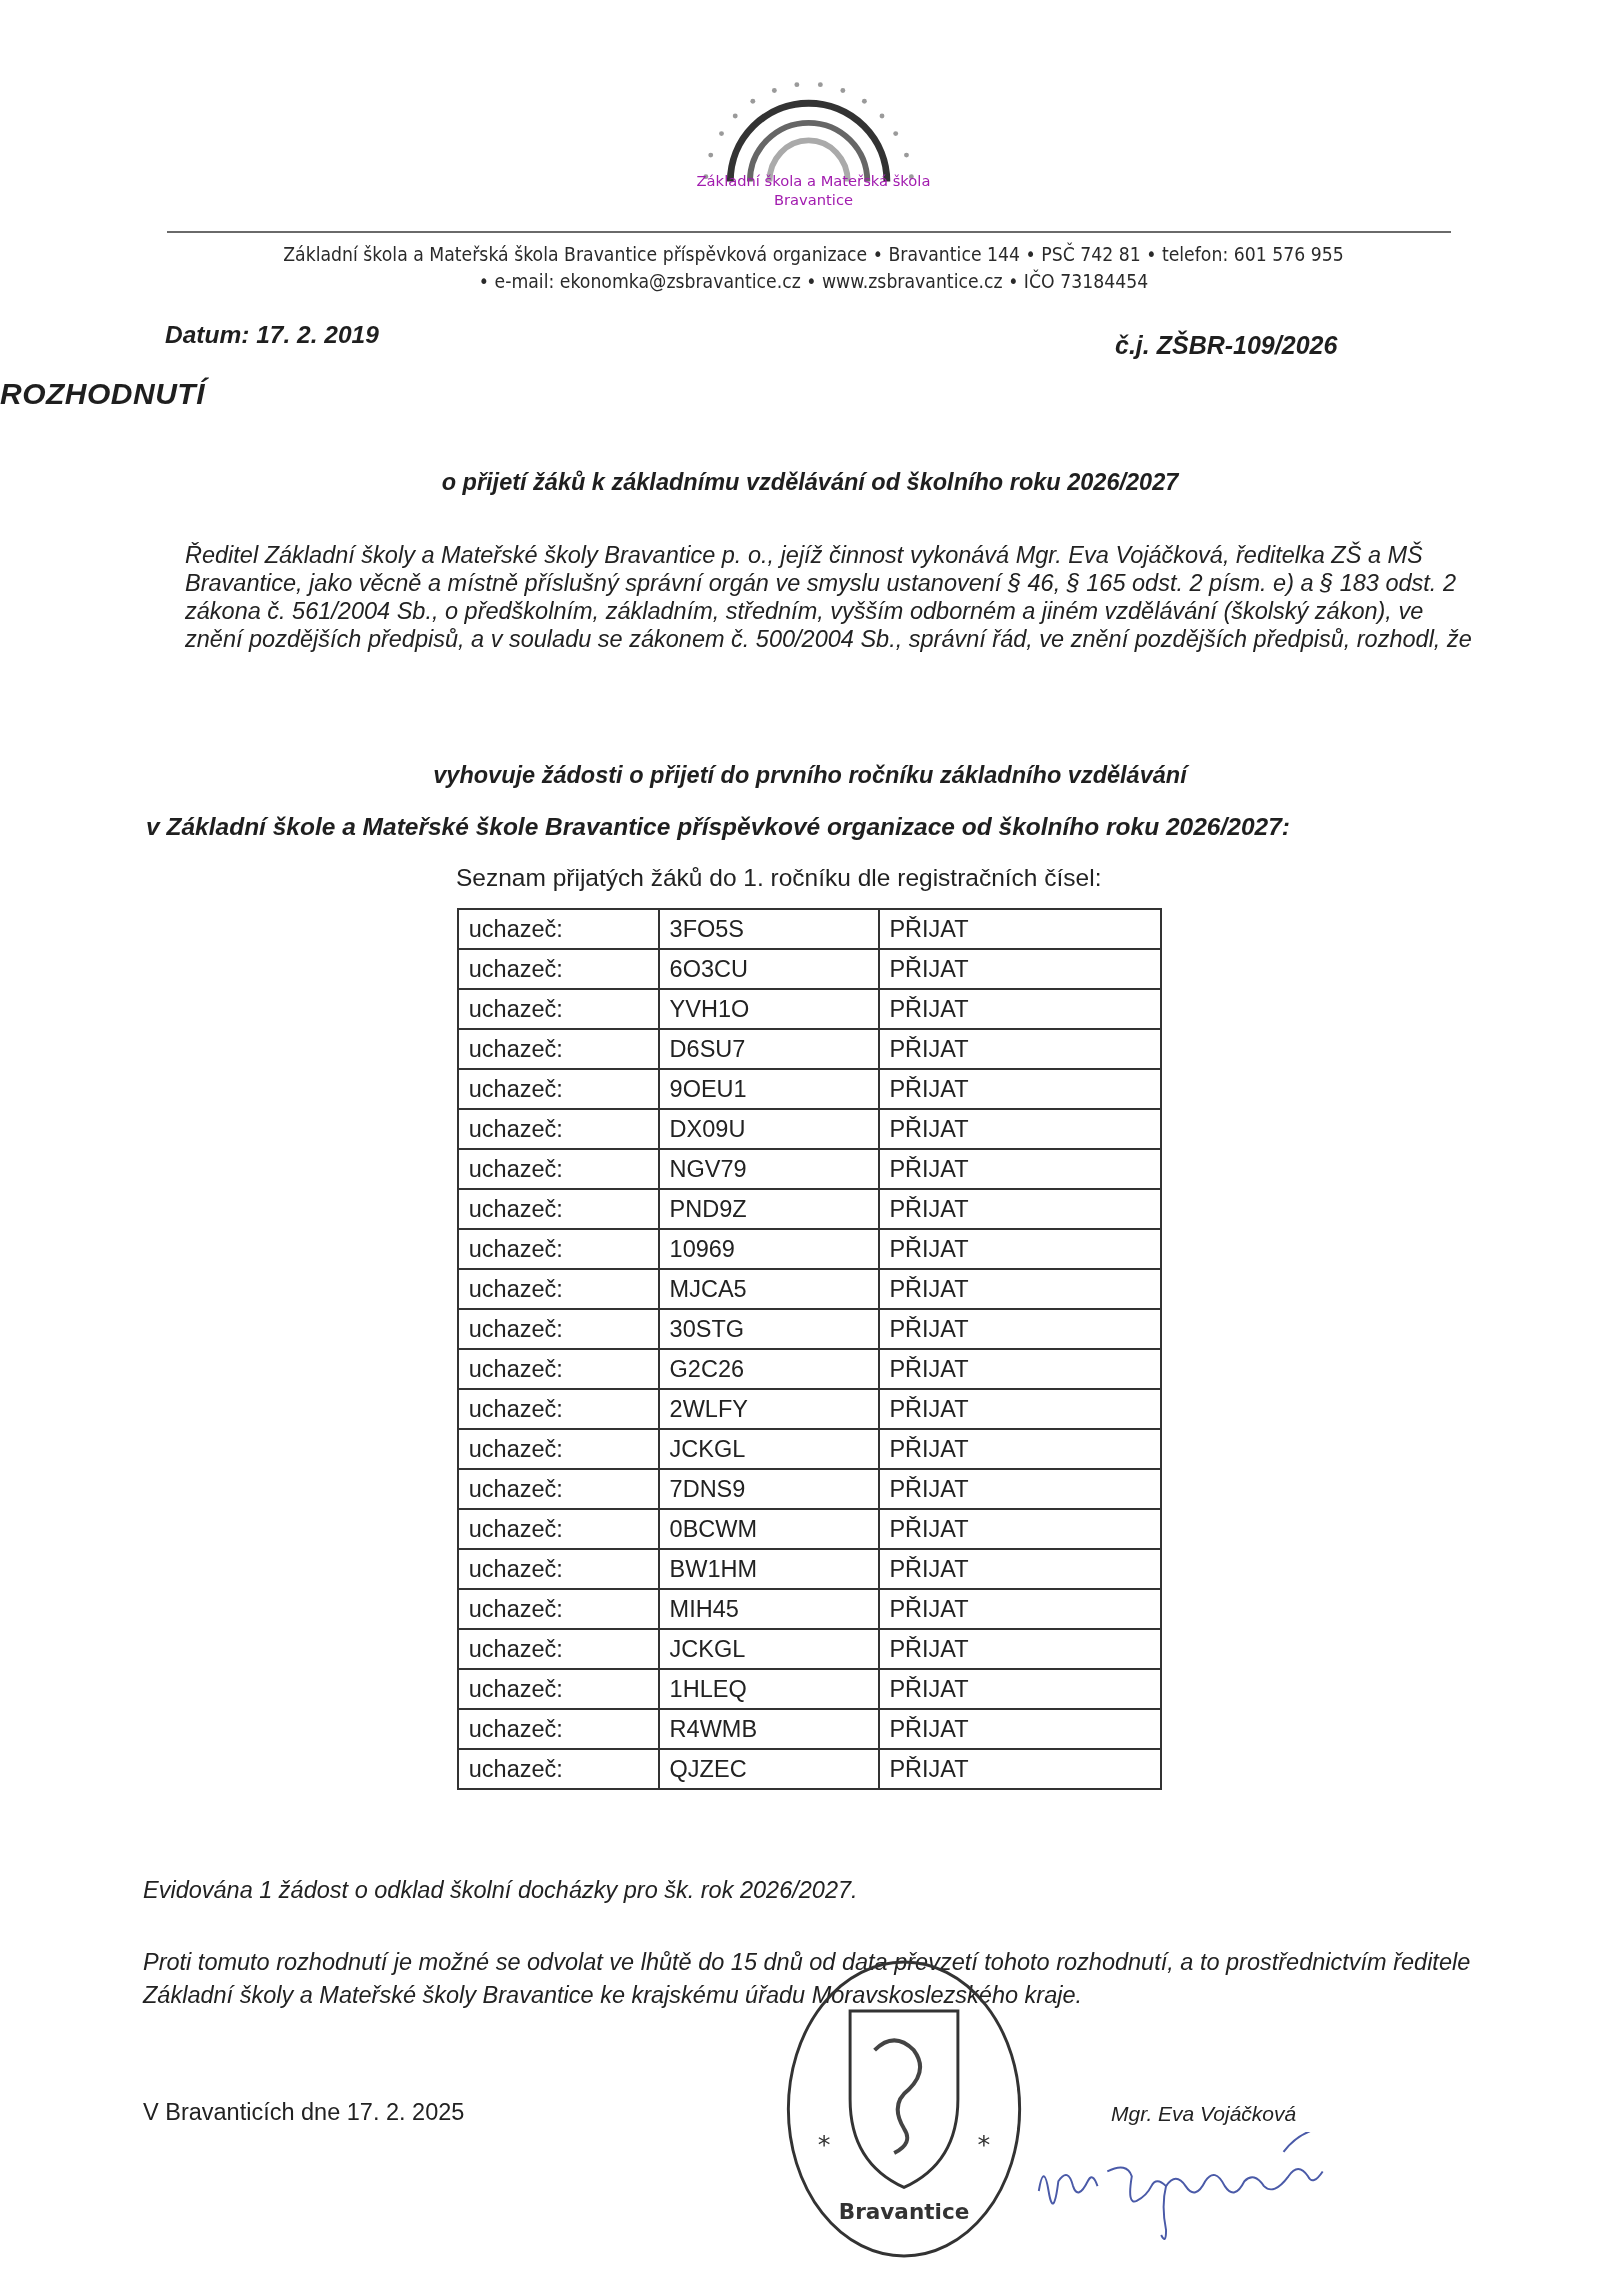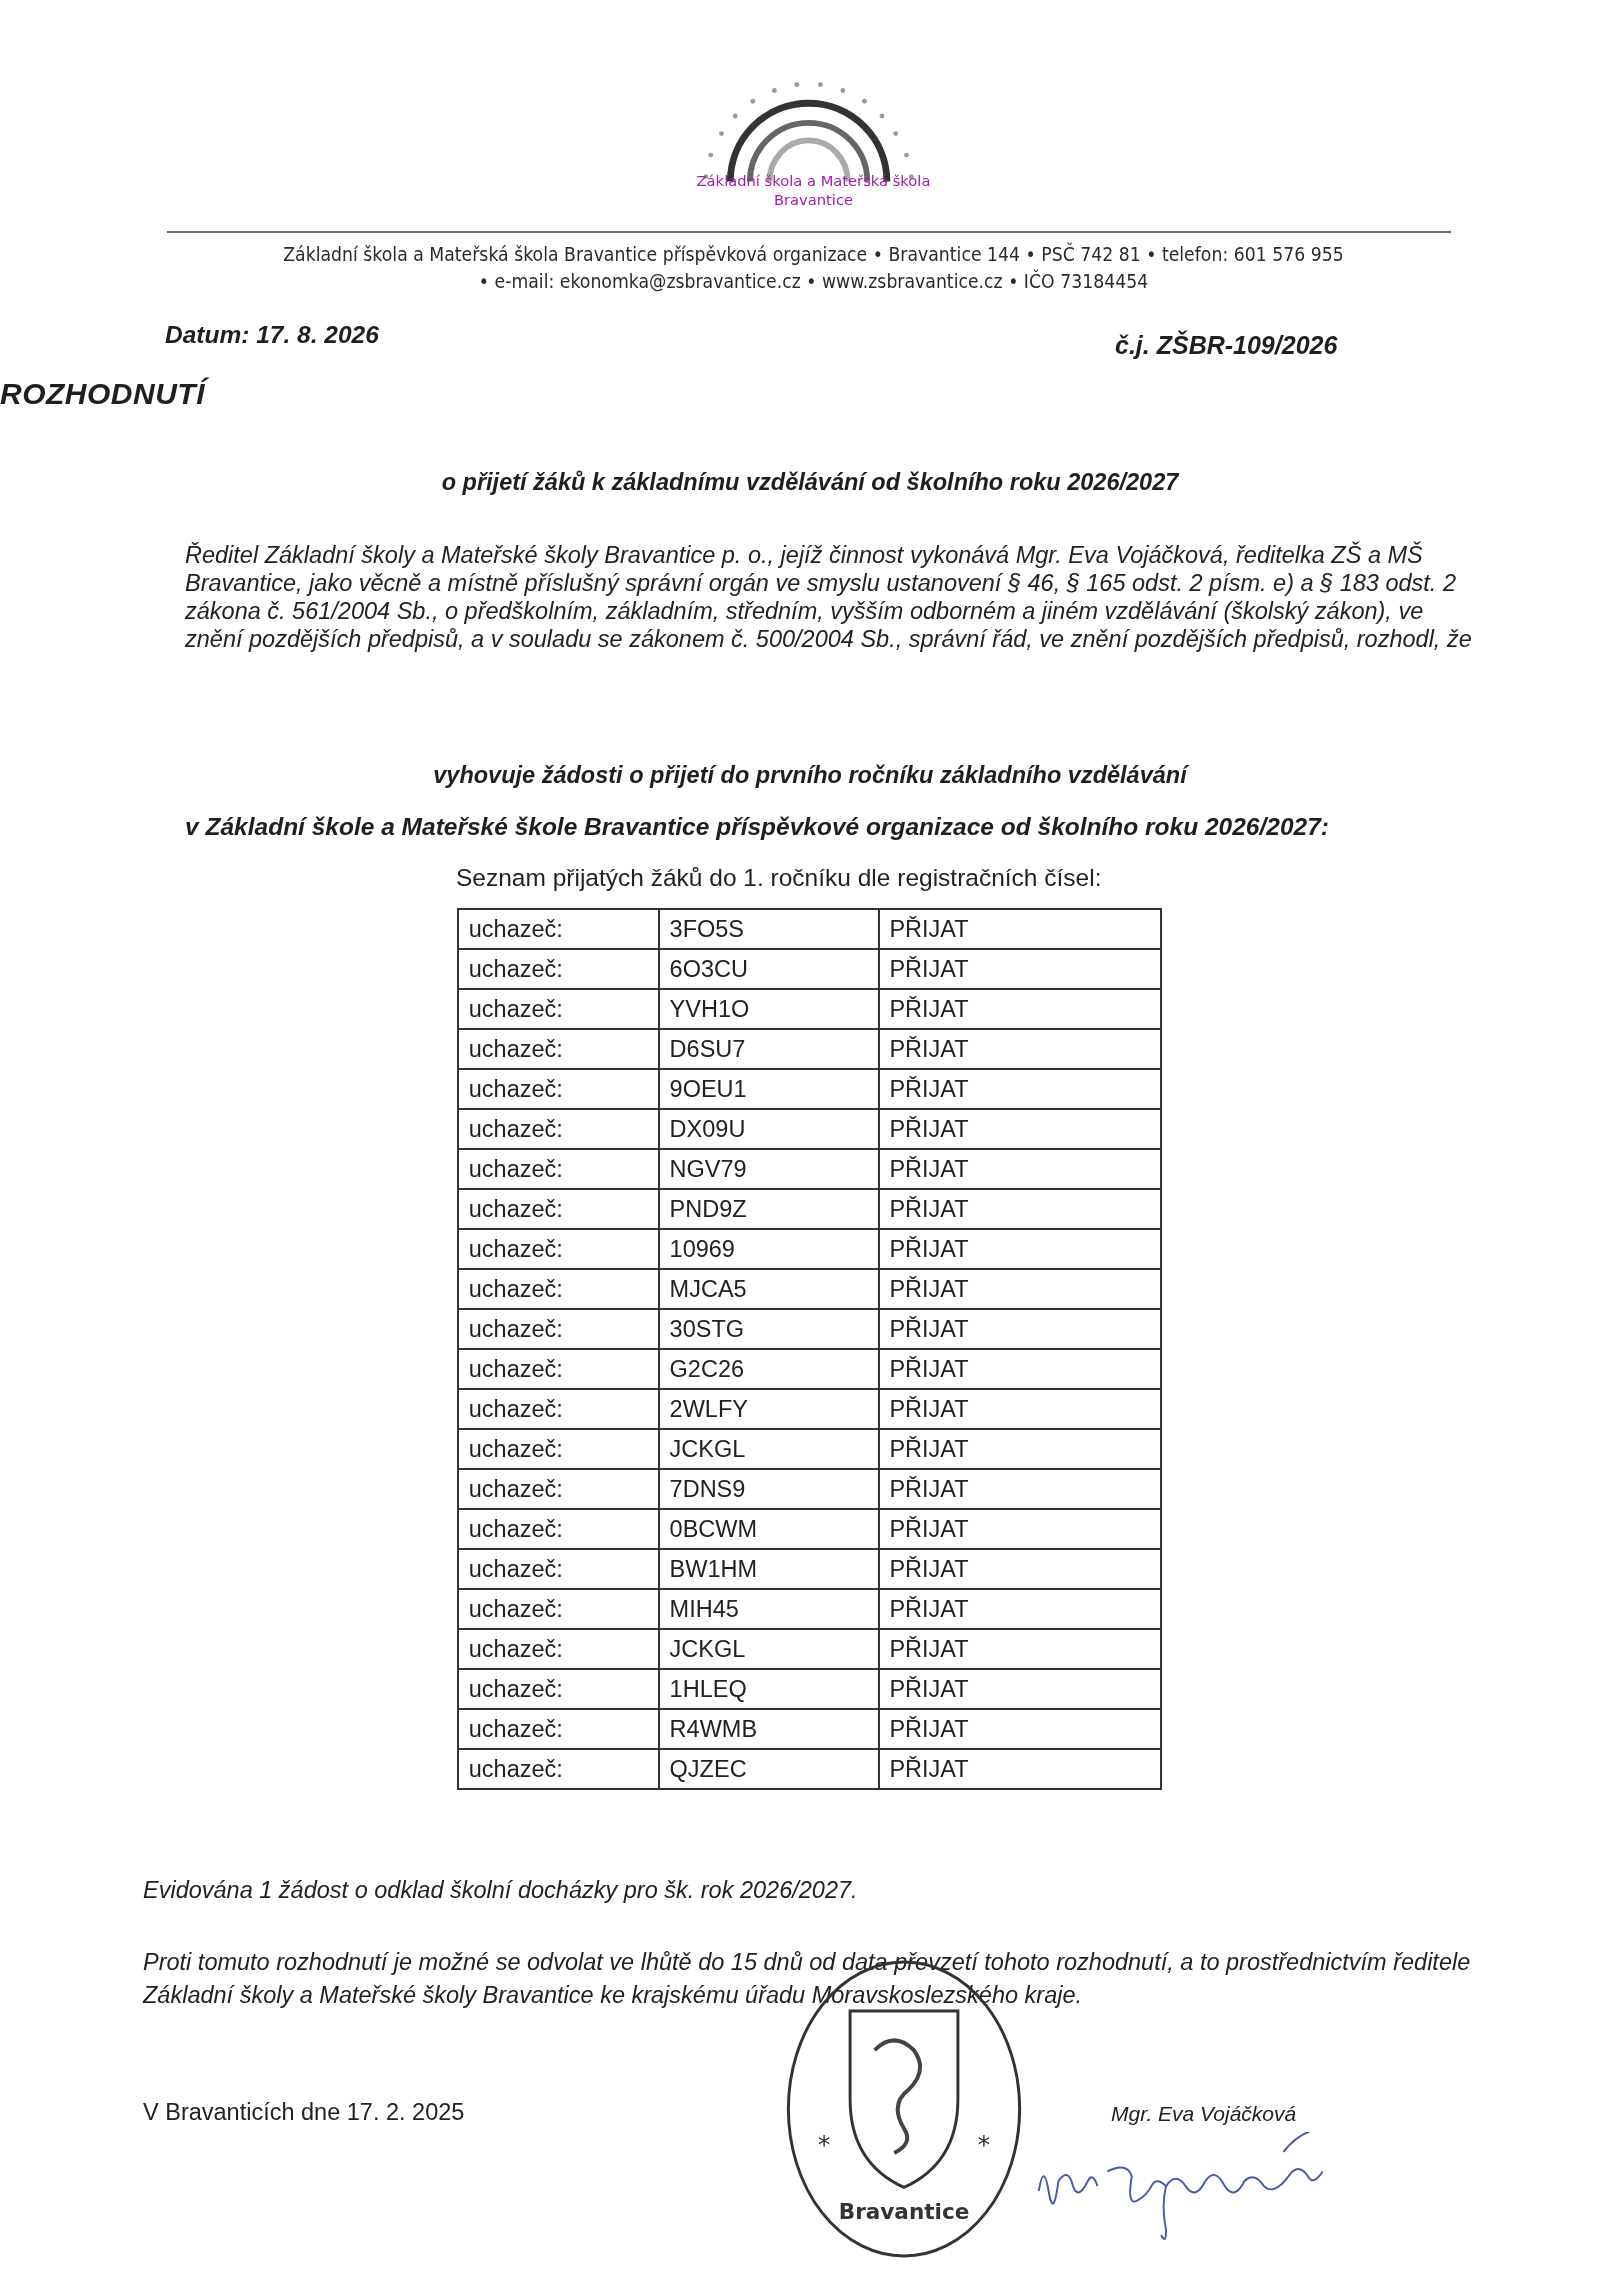--- a/index.html
+++ b/index.html
@@ -9,21 +9,21 @@
   .logo-text { left: 588px; top: 172px; width: 451px; text-align: center; font-family: "DejaVu Sans", sans-serif; font-size: 14.7px; line-height: 18.6px; color: #a21caf; }
   .hr { left: 167px; top: 231px; width: 1284px; height: 0; border-top: 2px solid #6a6a6a; }
   .addr { left: 157px; top: 242px; width: 1313px; text-align: center; font-family: "DejaVu Sans", sans-serif; font-size: 18.6px; line-height: 26.5px; color: #2a2a2a; transform: scaleX(0.93); transform-origin: center; }
   .ital-b { font-style: italic; font-weight: bold; font-family: "Liberation Sans", sans-serif; }
   .date { left: 165px; top: 321px; font-size: 24.5px; }
   .cj { left: 1115px; top: 331px; font-size: 25px; }
   .title { left: 0; width: 1620px; top: 377px; text-align: left; font-size: 30px; letter-spacing: 0.5px; }
   .subtitle { left: 0; width: 1620px; top: 469px; text-align: center; font-size: 23.5px; }
   .para { left: 165px; top: 541px; width: 1294px; font-style: italic; font-size: 23.5px; line-height: 28px; color: #222; margin-left: 20px; }
   .decision1 { left: 0; width: 1620px; top: 762px; text-align: center; font-size: 23.5px; }
-  .decision2 { left: 0; width: 1436px; top: 813px; text-align: center; font-size: 24.5px; margin-left: 39px; }
+  .decision2 { left: 0; width: 1436px; top: 813px; text-align: center; font-size: 24.5px; }
   .list-label { left: 456px; top: 864px; font-size: 24.5px; color: #222; }
   table.roster { position: absolute; left: 457px; top: 908px; border-collapse: collapse; }
   table.roster td { border: 2px solid #333; height: 38px; padding: 0 0 0 9.8px; font-size: 23.5px; color: #222; vertical-align: middle; }
   table.roster td.c1 { width: 189px; }
   table.roster td.c2 { width: 208px; }
   table.roster td.c3 { width: 271px; }
   .note { left: 143px; top: 1877px; font-style: italic; font-size: 23.5px; color: #222; }
   .appeal { left: 143px; top: 1946px; width: 1333px; font-style: italic; font-size: 23.5px; line-height: 33px; color: #222; }
   .place-date { left: 143px; top: 2099px; font-size: 23.5px; color: #222; }
   .signer { left: 1111px; top: 2102px; font-size: 21px; color: #222; font-style: italic; }
@@ -59,21 +59,21 @@
 <div class="abs logo-text">
   <div>Základní škola a Mateřská škola</div>
   <div>Bravantice</div>
 </div>
 <div class="abs hr"></div>
 <div class="abs addr">
   <div>Základní škola a Mateřská škola Bravantice příspěvková organizace • Bravantice 144 • PSČ 742 81 • telefon: 601 576 955</div>
   <div>• e-mail: ekonomka@zsbravantice.cz • www.zsbravantice.cz • IČO 73184454</div>
 </div>
 
-<div class="abs date ital-b">Datum: 17. 8. 2026</div>
+<div class="abs date ital-b">Datum: 17. 2. 2019</div>
 <div class="abs cj ital-b">č.j. ZŠBR-109/2026</div>
 
 <div class="abs title ital-b">ROZHODNUTÍ</div>
 <div class="abs subtitle ital-b">o přijetí žáků k základnímu vzdělávání od školního roku 2026/2027</div>
 
 <div class="abs para">Ředitel Základní školy a Mateřské školy Bravantice p. o., jejíž činnost vykonává Mgr. Eva Vojáčková, ředitelka ZŠ a MŠ Bravantice, jako věcně a místně příslušný správní orgán ve smyslu ustanovení § 46, § 165 odst. 2 písm. e) a § 183 odst. 2 zákona č. 561/2004 Sb., o předškolním, základním, středním, vyšším odborném a jiném vzdělávání (školský zákon), ve znění pozdějších předpisů, a v souladu se zákonem č. 500/2004 Sb., správní řád, ve znění pozdějších předpisů, rozhodl, že</div>
 <div class="abs decision1 ital-b">vyhovuje žádosti o přijetí do prvního ročníku základního vzdělávání</div>
 <div class="abs decision2 ital-b">v Základní škole a Mateřské škole Bravantice příspěvkové organizace od školního roku 2026/2027:</div>
 <div class="abs list-label">Seznam přijatých žáků do 1. ročníku dle registračních čísel:</div>
 

